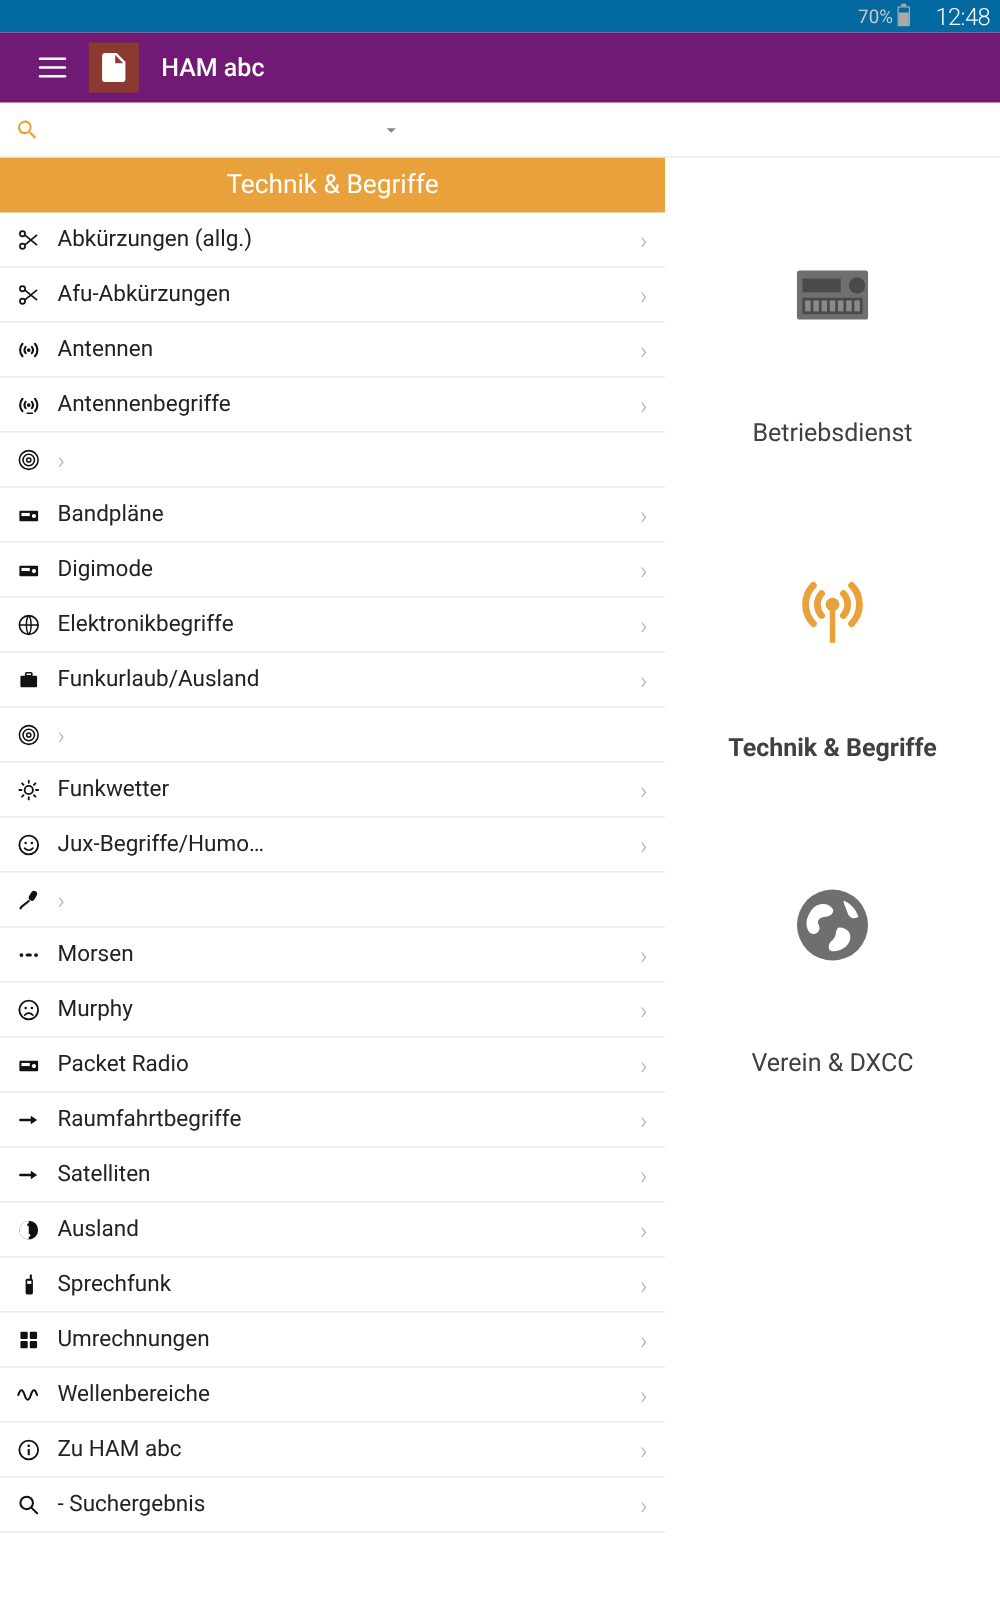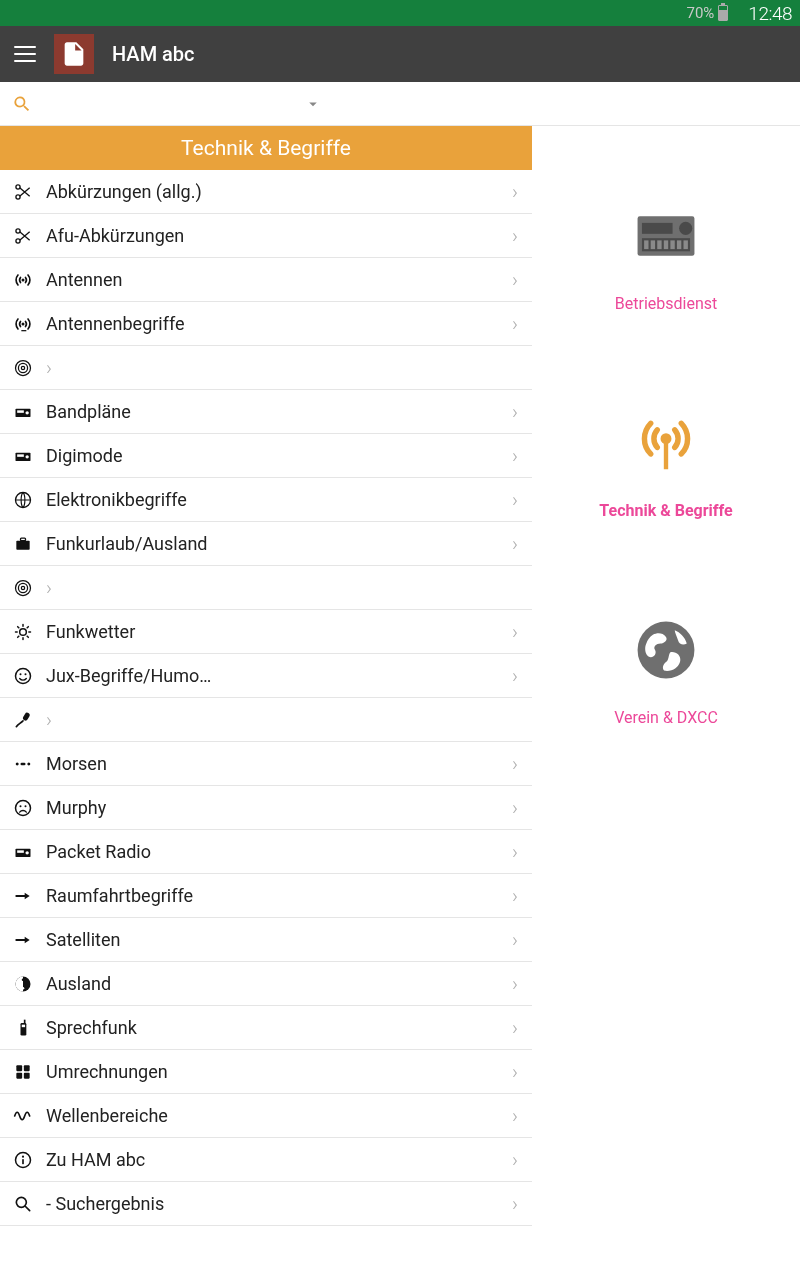--- a/index.html
+++ b/index.html
@@ -1,26 +1,26 @@
 <!DOCTYPE html>
 <html><head>
 <meta charset="utf-8">
 <style>
   * { margin: 0; padding: 0; box-sizing: border-box; }
   html, body { width: 800px; height: 1280px; font-family: Roboto, "Helvetica Neue", Arial, sans-serif; background: #fff; overflow: hidden; }
   
   
-  .statusbar { height: 26px; background: #15803d; color: #c9c9c9; display: flex; align-items: center; justify-content: flex-end; padding: 0 8px; font-size: 15px; gap: 4px; }
+  .statusbar { height: 26px; background: #0369a1; color: #c9c9c9; display: flex; align-items: center; justify-content: flex-end; padding: 0 8px; font-size: 15px; gap: 4px; }
   .statusbar .clock { color: #fff; font-size: 19px; font-weight: 300; letter-spacing: -0.5px; margin-left: 16px; }
   .battery-icon { width: 10px; height: 16px; border: 1px solid #aaa; border-radius: 1px; position: relative; display: inline-block; }
   .battery-icon::before { content: ""; position: absolute; top: -3px; left: 2px; width: 4px; height: 2px; background: #aaa; }
   .battery-icon::after { content: ""; position: absolute; bottom: 0; left: 0; right: 0; height: 70%; background: #aaa; }
 
   
-  .appbar { height: 56px; background: #404040; display: flex; align-items: center; padding: 0 14px; gap: 18px; }
+  .appbar { height: 56px; background: #701a75; display: flex; align-items: center; padding: 0 31px; gap: 18px; }
   .hamburger { width: 22px; height: 16px; display: flex; flex-direction: column; justify-content: space-between; cursor: pointer; }
   .hamburger span { height: 2px; background: #fff; border-radius: 1px; }
   .app-logo { width: 40px; height: 40px; background: #8c3a2f; display: flex; align-items: center; justify-content: center; }
   .app-logo svg { width: 28px; height: 28px; fill: #fff; }
   .app-title { color: #fff; font-size: 20px; font-weight: 500; }
 
   
   .searchbar { height: 44px; display: flex; align-items: center; padding: 0 12px; border-bottom: 1px solid #e5e5e5; }
   .search-icon { width: 20px; height: 20px; color: #e9a23b; margin-right: 12px; }
   .search-field { flex: 0 0 250px; height: 28px; border: none; border-bottom: 1px solid transparent; font-size: 15px; outline: none; }
@@ -38,21 +38,21 @@
   .list { }
   .list-row { display: flex; align-items: center; height: 44px; padding: 0 14px 0 8px; border-bottom: 1px solid #e5e5e5; cursor: pointer; }
   .list-icon { width: 30px; display: flex; justify-content: center; align-items: center; font-size: 19px; color: #111; margin-right: 8px; }
   .list-label { flex: 1; font-size: 18px; color: #222; white-space: nowrap; overflow: hidden; text-overflow: ellipsis; }
   .chevron { color: #b0b0b0; font-size: 20px; font-weight: 300; }
 
   
   .side-item { display: flex; flex-direction: column; align-items: center; gap: 18px; cursor: pointer; }
   .side-item .icon-box { width: 80px; height: 80px; display: flex; align-items: center; justify-content: center; }
   .side-item .icon-box svg { width: 70px; height: 70px; }
-  .side-label { font-size: 16px; color: #ec4899; }
+  .side-label { font-size: 20px; color: #404040; margin-top: 40px; }
   .side-item.active .side-label { font-weight: 700; }
 
   svg { display: block; }
 </style>
 </head>
 <body>
 
 <div class="statusbar">
   <span>70%</span>
   <span class="battery-icon"></span>

